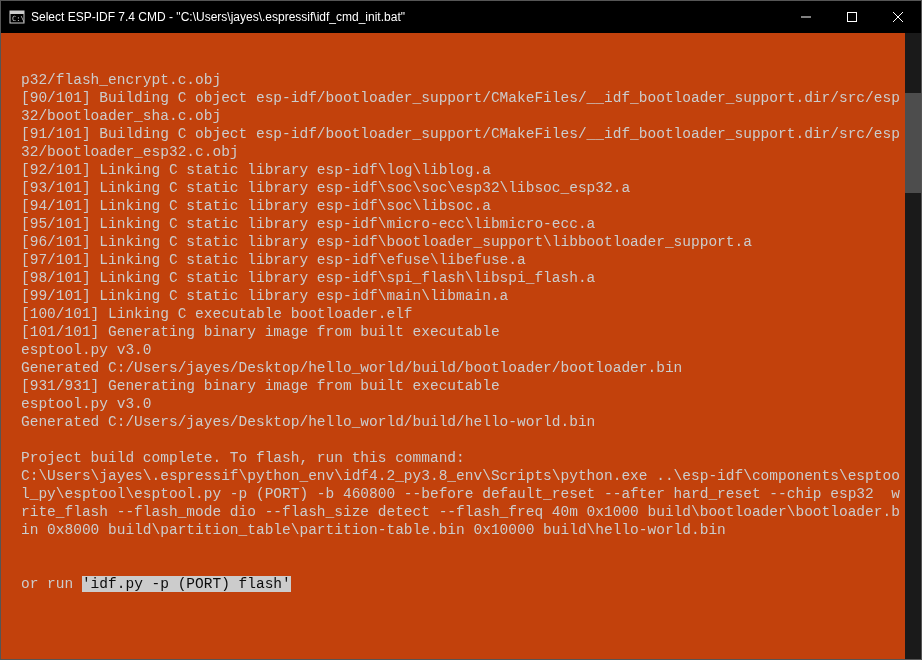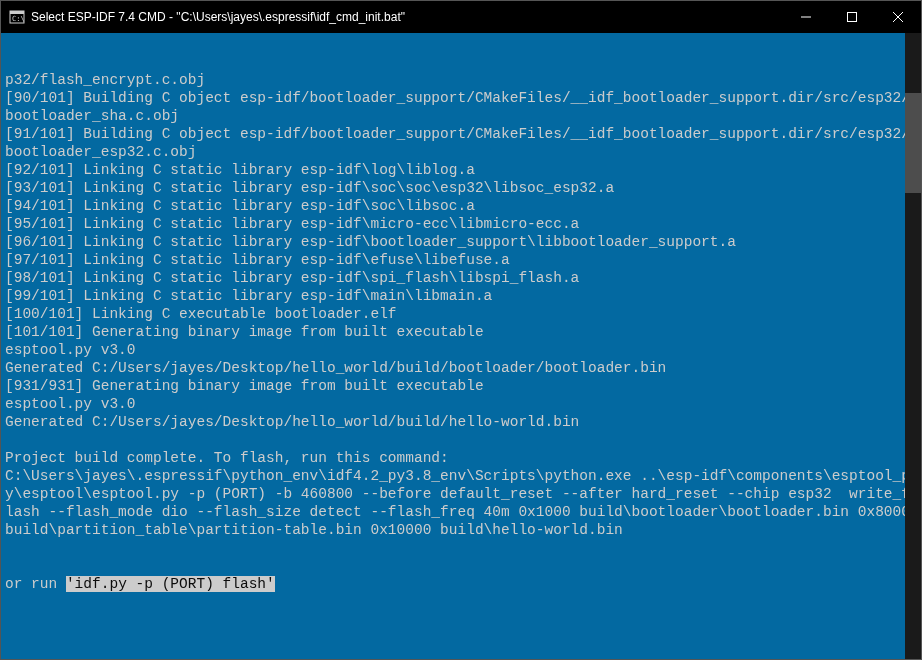--- a/index.html
+++ b/index.html
@@ -58,25 +58,25 @@
       width: 46px;
       height: 32px;
       display: flex;
       align-items: center;
       justify-content: center;
       color: #fff;
       cursor: pointer;
     }
     .terminal {
       flex: 1;
-      background: #0369a1;
+      background: #c2410c;
       color: #cccccc;
       font-size: 14.5px;
       line-height: 18px;
-      padding: 2px 4px;
+      padding: 2px 20px;
       white-space: pre-wrap;
       word-break: break-all;
       overflow-y: auto;
       position: relative;
     }
     .terminal-line {
       display: block;
     }
     .highlight {
       background: #cccccc;

